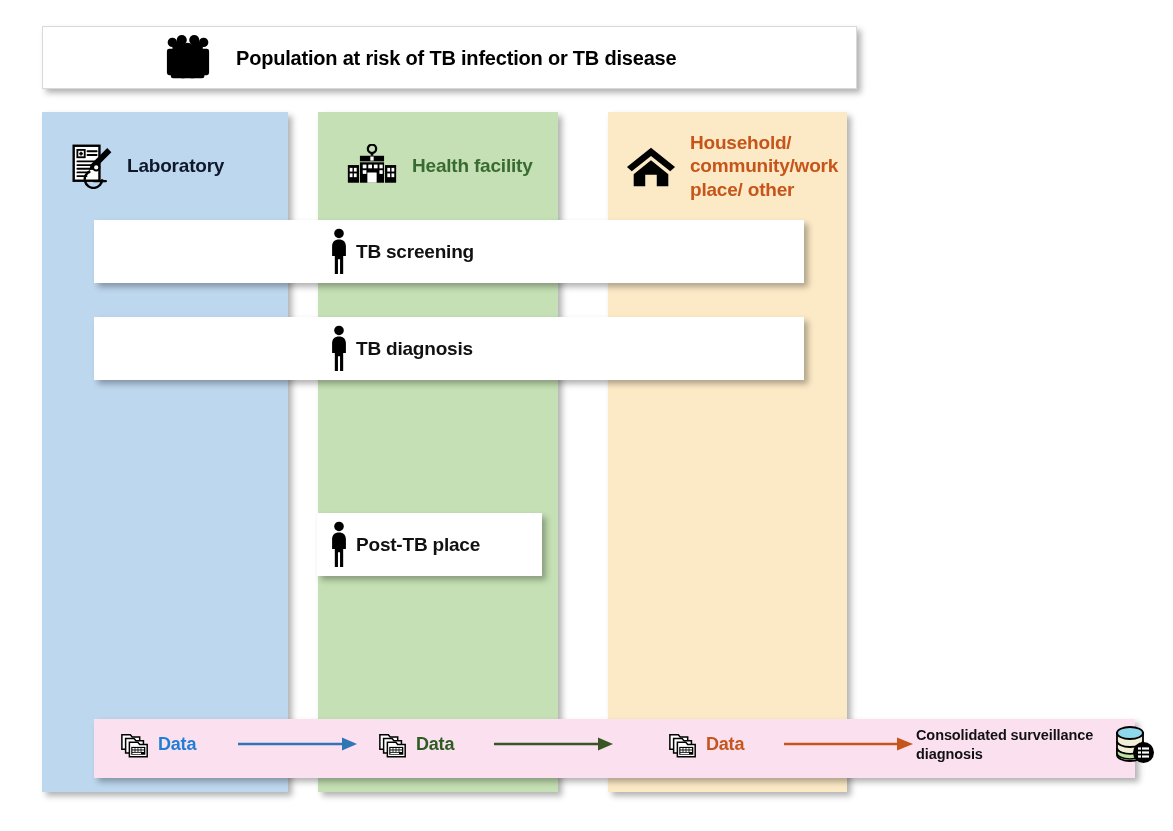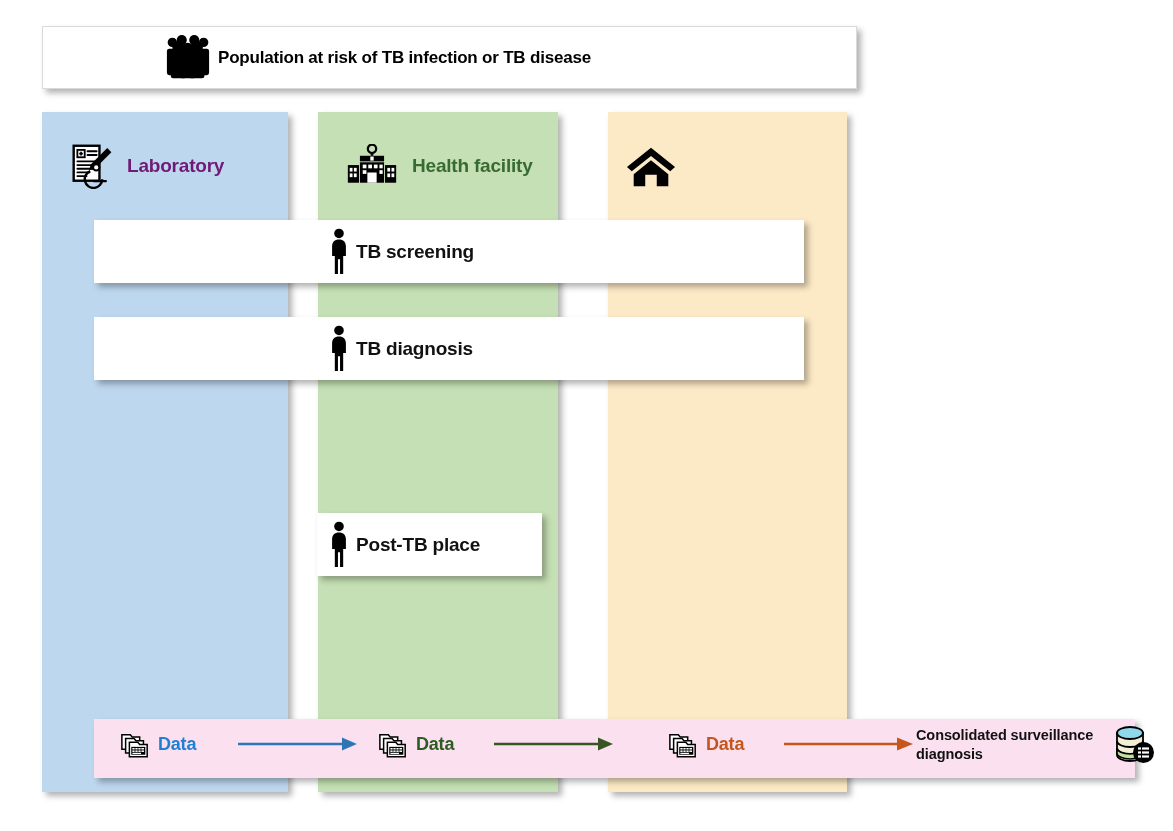--- a/index.html
+++ b/index.html
@@ -21,22 +21,22 @@
   #population-banner{
     position:absolute;left:42px;top:26px;width:813px;height:61px;
     background:#ffffff;border:1px solid #d9d9d9;
     display:flex;align-items:center;
   }
   #population-banner .icon-wrap{
     position:absolute;left:120px;top:50%;transform:translateY(-50%);
     width:50px;height:48px;display:flex;align-items:center;justify-content:center;
   }
   #population-banner .label{
-    position:absolute;left:175px;top:50%;transform:translateY(-50%);
-    font-size:17px;font-weight:700;color:#000000;letter-spacing:-0.2px;
+    position:absolute;left:193px;top:50%;transform:translateY(-50%);
+    font-size:20px;font-weight:700;color:#000000;letter-spacing:-0.2px;
     white-space:nowrap;
   }
 
   
   .column{
     position:absolute;top:112px;height:680px;
   }
   #column-laboratory{left:42px;width:246px;background:#BDD7EE;}
   #column-health-facility{left:318px;width:240px;background:#C5E0B4;}
   #column-household{left:608px;width:239px;background:#FCE9C6;}
@@ -45,21 +45,21 @@
     position:absolute;left:0;top:0;width:100%;height:108px;
     display:flex;align-items:center;
   }
   .column-head .col-icon{
     flex:0 0 auto;display:flex;align-items:center;justify-content:center;
   }
   .column-head .col-label{
     font-size:19px;font-weight:700;line-height:1.22;letter-spacing:-0.2px;
   }
   #column-laboratory .col-icon{width:46px;height:46px;margin-left:28px;}
-  #column-laboratory .col-label{color:#701a75;margin-left:11px;}
+  #column-laboratory .col-label{color:#0f172a;margin-left:11px;}
 
   #column-health-facility .col-icon{width:52px;height:44px;margin-left:28px;}
   #column-health-facility .col-label{color:#386B32;margin-left:14px;}
 
   #column-household .col-icon{width:50px;height:46px;margin-left:18px;}
   #column-household .col-label{color:#C5551A;margin-left:14px;width:148px;}
 
   
   .process-bar{
     position:absolute;background:#ffffff;
@@ -215,20 +215,21 @@
   </div>
 
   <div id="column-household" class="column shadow">
     <div class="column-head">
       <span class="col-icon">
         <svg viewBox="0 0 52 46" width="50" height="46" aria-hidden="true">
           <path d="M26 4 L51 24 L46 28.5 L26 12.5 L6 28.5 L1 24 Z" fill="#000"></path>
           <path d="M26 17 L44 31.5 L44 44 L32 44 L32 32 L20 32 L20 44 L8 44 L8 31.5 Z" fill="#000"></path>
         </svg>
       </span>
+      <span class="col-label">Household/ community/work place/ other</span>
     </div>
   </div>
 
   <div id="bar-tb-diagnosis" class="process-bar shadow">
     <span class="person">
       <svg viewBox="0 0 22 44" width="26" height="46" aria-hidden="true">
         <circle cx="11" cy="5.2" r="4.6" fill="#000"></circle>
         <path d="M11 11c-4.2 0-6.6 2.4-6.6 6.5v9.2h2.6V44h3.0V30h2.0v14h3.0V26.7h2.6v-9.2C17.6 13.4 15.2 11 11 11z" fill="#000"></path>
       </svg>
     </span>

